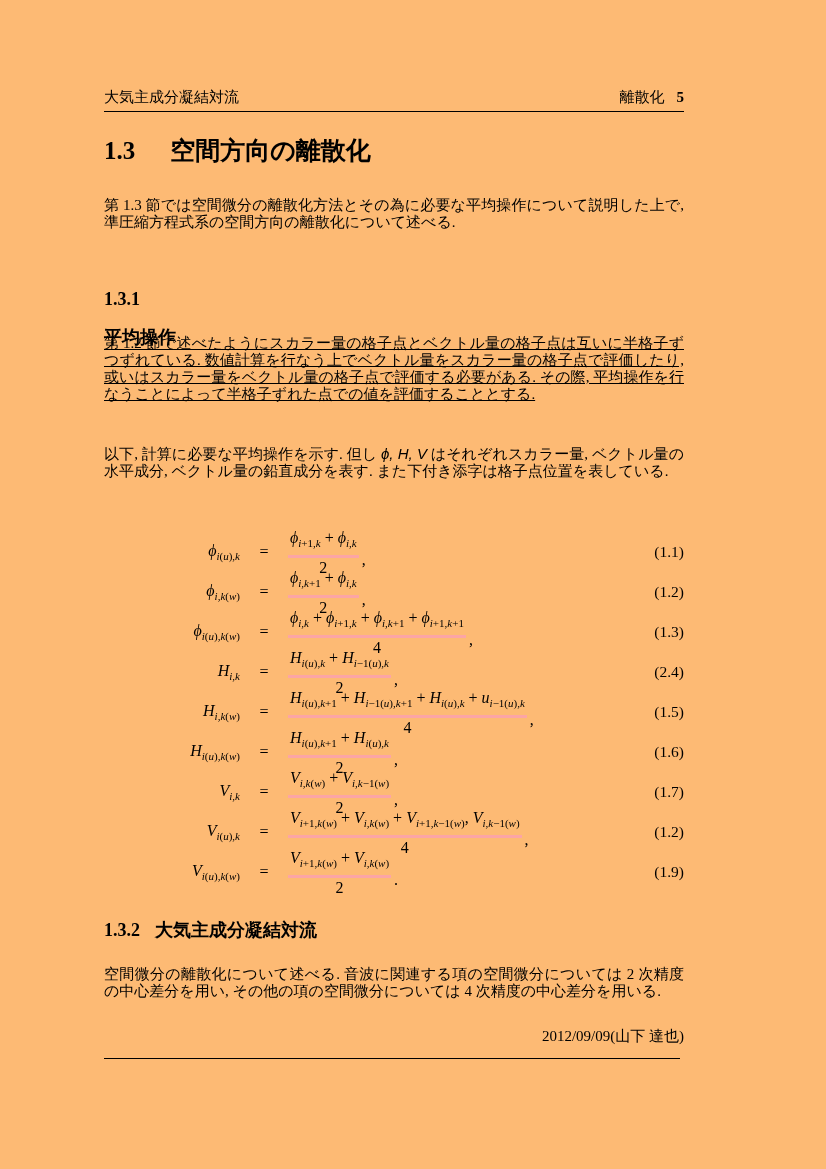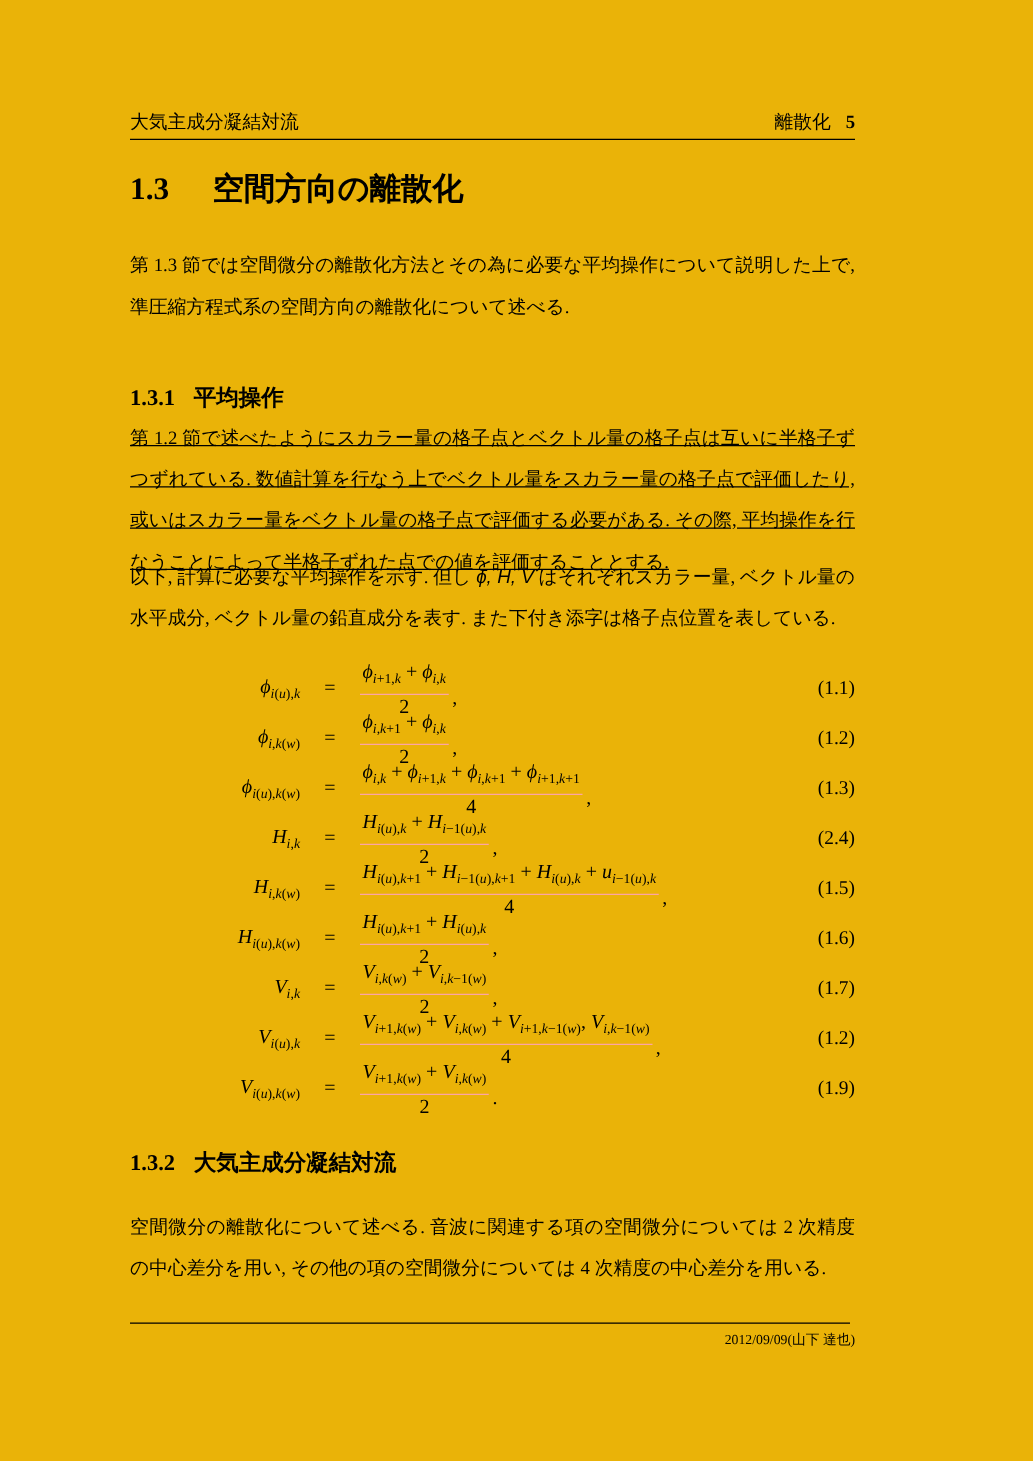--- a/index.html
+++ b/index.html
@@ -1,54 +1,54 @@
 <!DOCTYPE html>
 <html><head>
 <meta charset="utf-8">
 <style>
   html,body { margin:0; padding:0; background:#ffffff; }
   .page {
-    position:relative; width:826px; height:1169px; background:#eab308;
+    position:relative; width:826px; height:1169px; background:#fdba74;
     color:#000; font-family:"Liberation Serif","DejaVu Serif",serif;
     overflow:hidden;
   }
   .abs { position:absolute; left:104px; width:580px; }
 
   
   .runhead { top:88px; display:flex; justify-content:space-between; font-size:15px; }
   .runhead .right { display:flex; align-items:baseline; gap:12px; }
   .pagenum { font-weight:bold; }
   .rule { height:1px; background:#000; }
   .head-rule { top:111px; }
   .foot-rule { top:1058px; width:576px; }
-  .runfoot { top:1064px; text-align:right; font-size:11px; }
+  .runfoot { top:1027px; text-align:right; font-size:15px; }
 
   
   .h-sec { top:134px; display:flex; align-items:baseline; gap:35px; font-size:25px; font-weight:bold; }
-  .h-sub1 { top:306px; }
+  .h-sub1 { top:289px;flex-direction:column; }
   .h-sub2 { top:918px; }
   .h-sub { display:flex; align-items:baseline; gap:15px; font-size:18px; font-weight:bold; }
   .cjk-g { font-family:"Liberation Sans",sans-serif; font-weight:bold; }
 
   
-  .para { font-size:15px; line-height:33px; text-align:justify; }
+  .para { font-size:15px; line-height:17px; text-align:justify; }
   .p1 { top:197px; }
   .p2 { top:335px;text-decoration:underline; }
   .p3 { top:445px; }
   .p4 { top:966px; }
   .imath { font-style:italic; font-family:Liberation Sans, sans-serif; }
 
   
   .equations { top:527px; }
   .eq-row { display:grid; grid-template-columns:136px 48px 1fr auto; height:40px; align-items:center; font-size:16px; }
   .eq-lhs { text-align:right; white-space:nowrap; }
   .eq-eq { text-align:center; }
   .eq-body { display:flex; align-items:center; min-width:0; }
   .frac { display:inline-flex; flex-direction:column; align-items:center; }
-  .num { border-bottom:1px solid #fca5a5; padding:0 2px 1px 2px; line-height:21px; white-space:nowrap; }
+  .num { border-bottom:3px solid #fca5a5; padding:0 2px 1px 2px; line-height:21px; white-space:nowrap; }
   .den { line-height:19px; }
   .punct { margin-left:3px; position:relative; top:8px; }
   .eq-label { text-align:right; font-size:15.5px; white-space:nowrap; }
   .eq-row i, .imath, .eq-lhs i, .num i, sub i { font-style:italic; }
   sub { font-size:11px; }
 </style>
 </head>
 <body>
 
 <div class="page">

